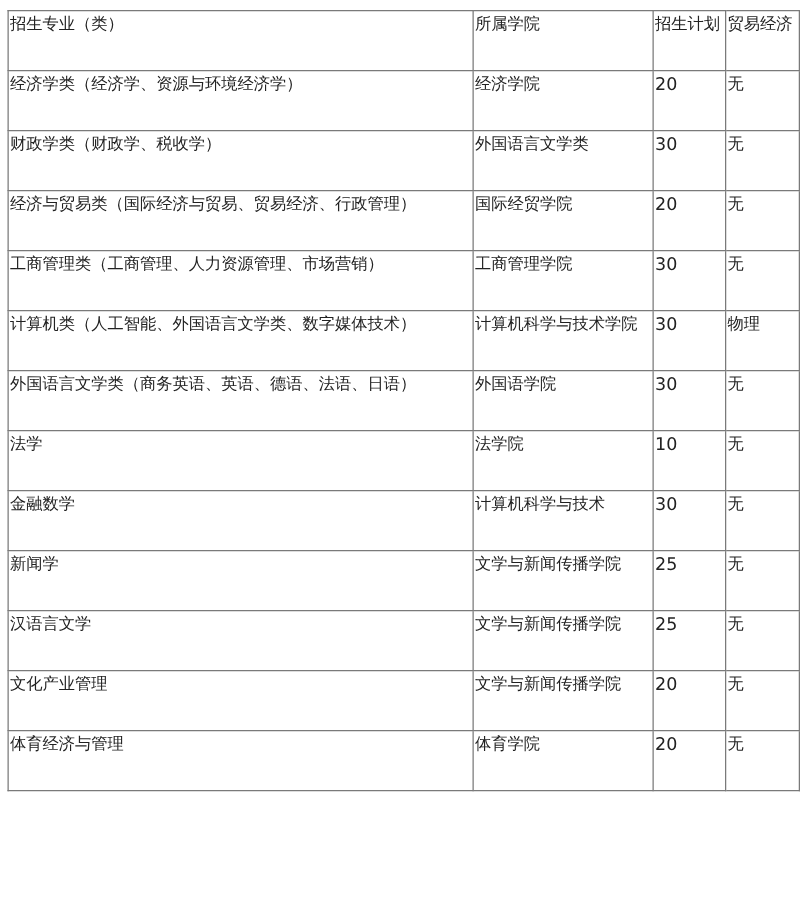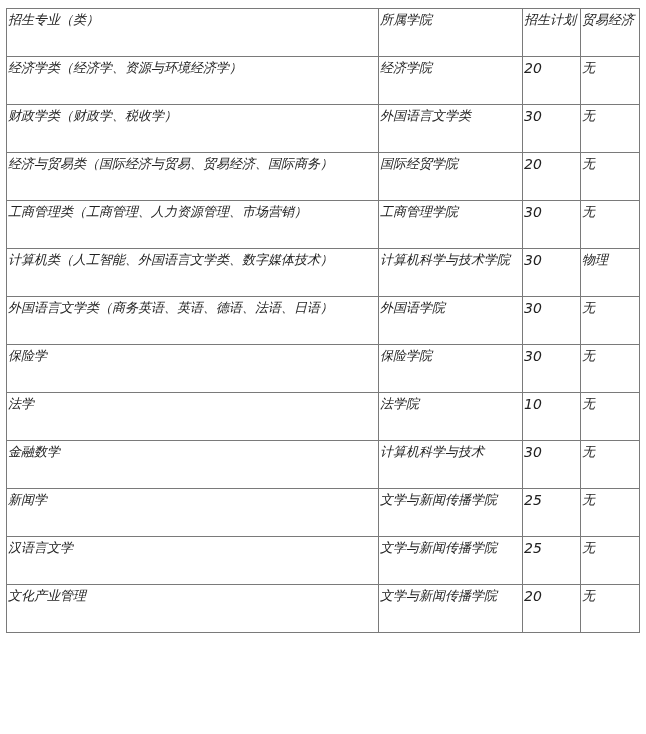--- a/index.html
+++ b/index.html
@@ -1,19 +1,19 @@
 <!DOCTYPE html>
 <html><head>
 <meta charset="utf-8">
 <style>
   html, body { margin: 0; padding: 0; background: #ffffff; }
   body { width: 646px; height: 734px; position: relative; overflow: hidden;
          font-family: "DejaVu Sans", "Liberation Sans", sans-serif; color: #222; }
   table { position: absolute; left: 6px; top: 8px; border-collapse: collapse;
-          table-layout: fixed; width: 633px; font-style: italic; }
+          table-layout: fixed; width: 633px; }
   td { border: 1px solid #7a7a7a; vertical-align: top; padding: 2px 0 0 1px;
        height: 45px; font-size: 13px; line-height: 18px; white-space: nowrap; overflow: hidden; }
   table { border: 1px solid #333; }
   col.c1 { width: 372px; } col.c2 { width: 144px; } col.c3 { width: 58px; } col.c4 { width: 59px; }
   td.num { font-size: 14px; }
 </style>
 </head>
 <body>
 
 <table>
@@ -36,46 +36,40 @@
         <td class="num">20</td>
         <td>无</td>
       </tr>
       <tr>
         <td>财政学类（财政学、税收学）</td>
         <td>外国语言文学类</td>
         <td class="num">30</td>
         <td>无</td>
       </tr>
       <tr>
-        <td>经济与贸易类（国际经济与贸易、贸易经济、国际商务）</td>
+        <td>经济与贸易类（国际经济与贸易、贸易经济、行政管理）</td>
         <td>国际经贸学院</td>
         <td class="num">20</td>
         <td>无</td>
       </tr>
       <tr>
         <td>工商管理类（工商管理、人力资源管理、市场营销）</td>
         <td>工商管理学院</td>
         <td class="num">30</td>
         <td>无</td>
       </tr>
       <tr>
         <td>计算机类（人工智能、外国语言文学类、数字媒体技术）</td>
         <td>计算机科学与技术学院</td>
         <td class="num">30</td>
         <td>物理</td>
       </tr>
       <tr>
         <td>外国语言文学类（商务英语、英语、德语、法语、日语）</td>
         <td>外国语学院</td>
-        <td class="num">30</td>
-        <td>无</td>
-      </tr>
-      <tr>
-        <td>保险学</td>
-        <td>保险学院</td>
         <td class="num">30</td>
         <td>无</td>
       </tr>
       <tr>
         <td>法学</td>
         <td>法学院</td>
         <td class="num">10</td>
         <td>无</td>
       </tr>
       <tr>
@@ -95,14 +89,20 @@
         <td>文学与新闻传播学院</td>
         <td class="num">25</td>
         <td>无</td>
       </tr>
       <tr>
         <td>文化产业管理</td>
         <td>文学与新闻传播学院</td>
         <td class="num">20</td>
         <td>无</td>
       </tr>
+      <tr>
+        <td>体育经济与管理</td>
+        <td>体育学院</td>
+        <td class="num">20</td>
+        <td>无</td>
+      </tr>
     </tbody>
 </table>
 
 </body></html>

